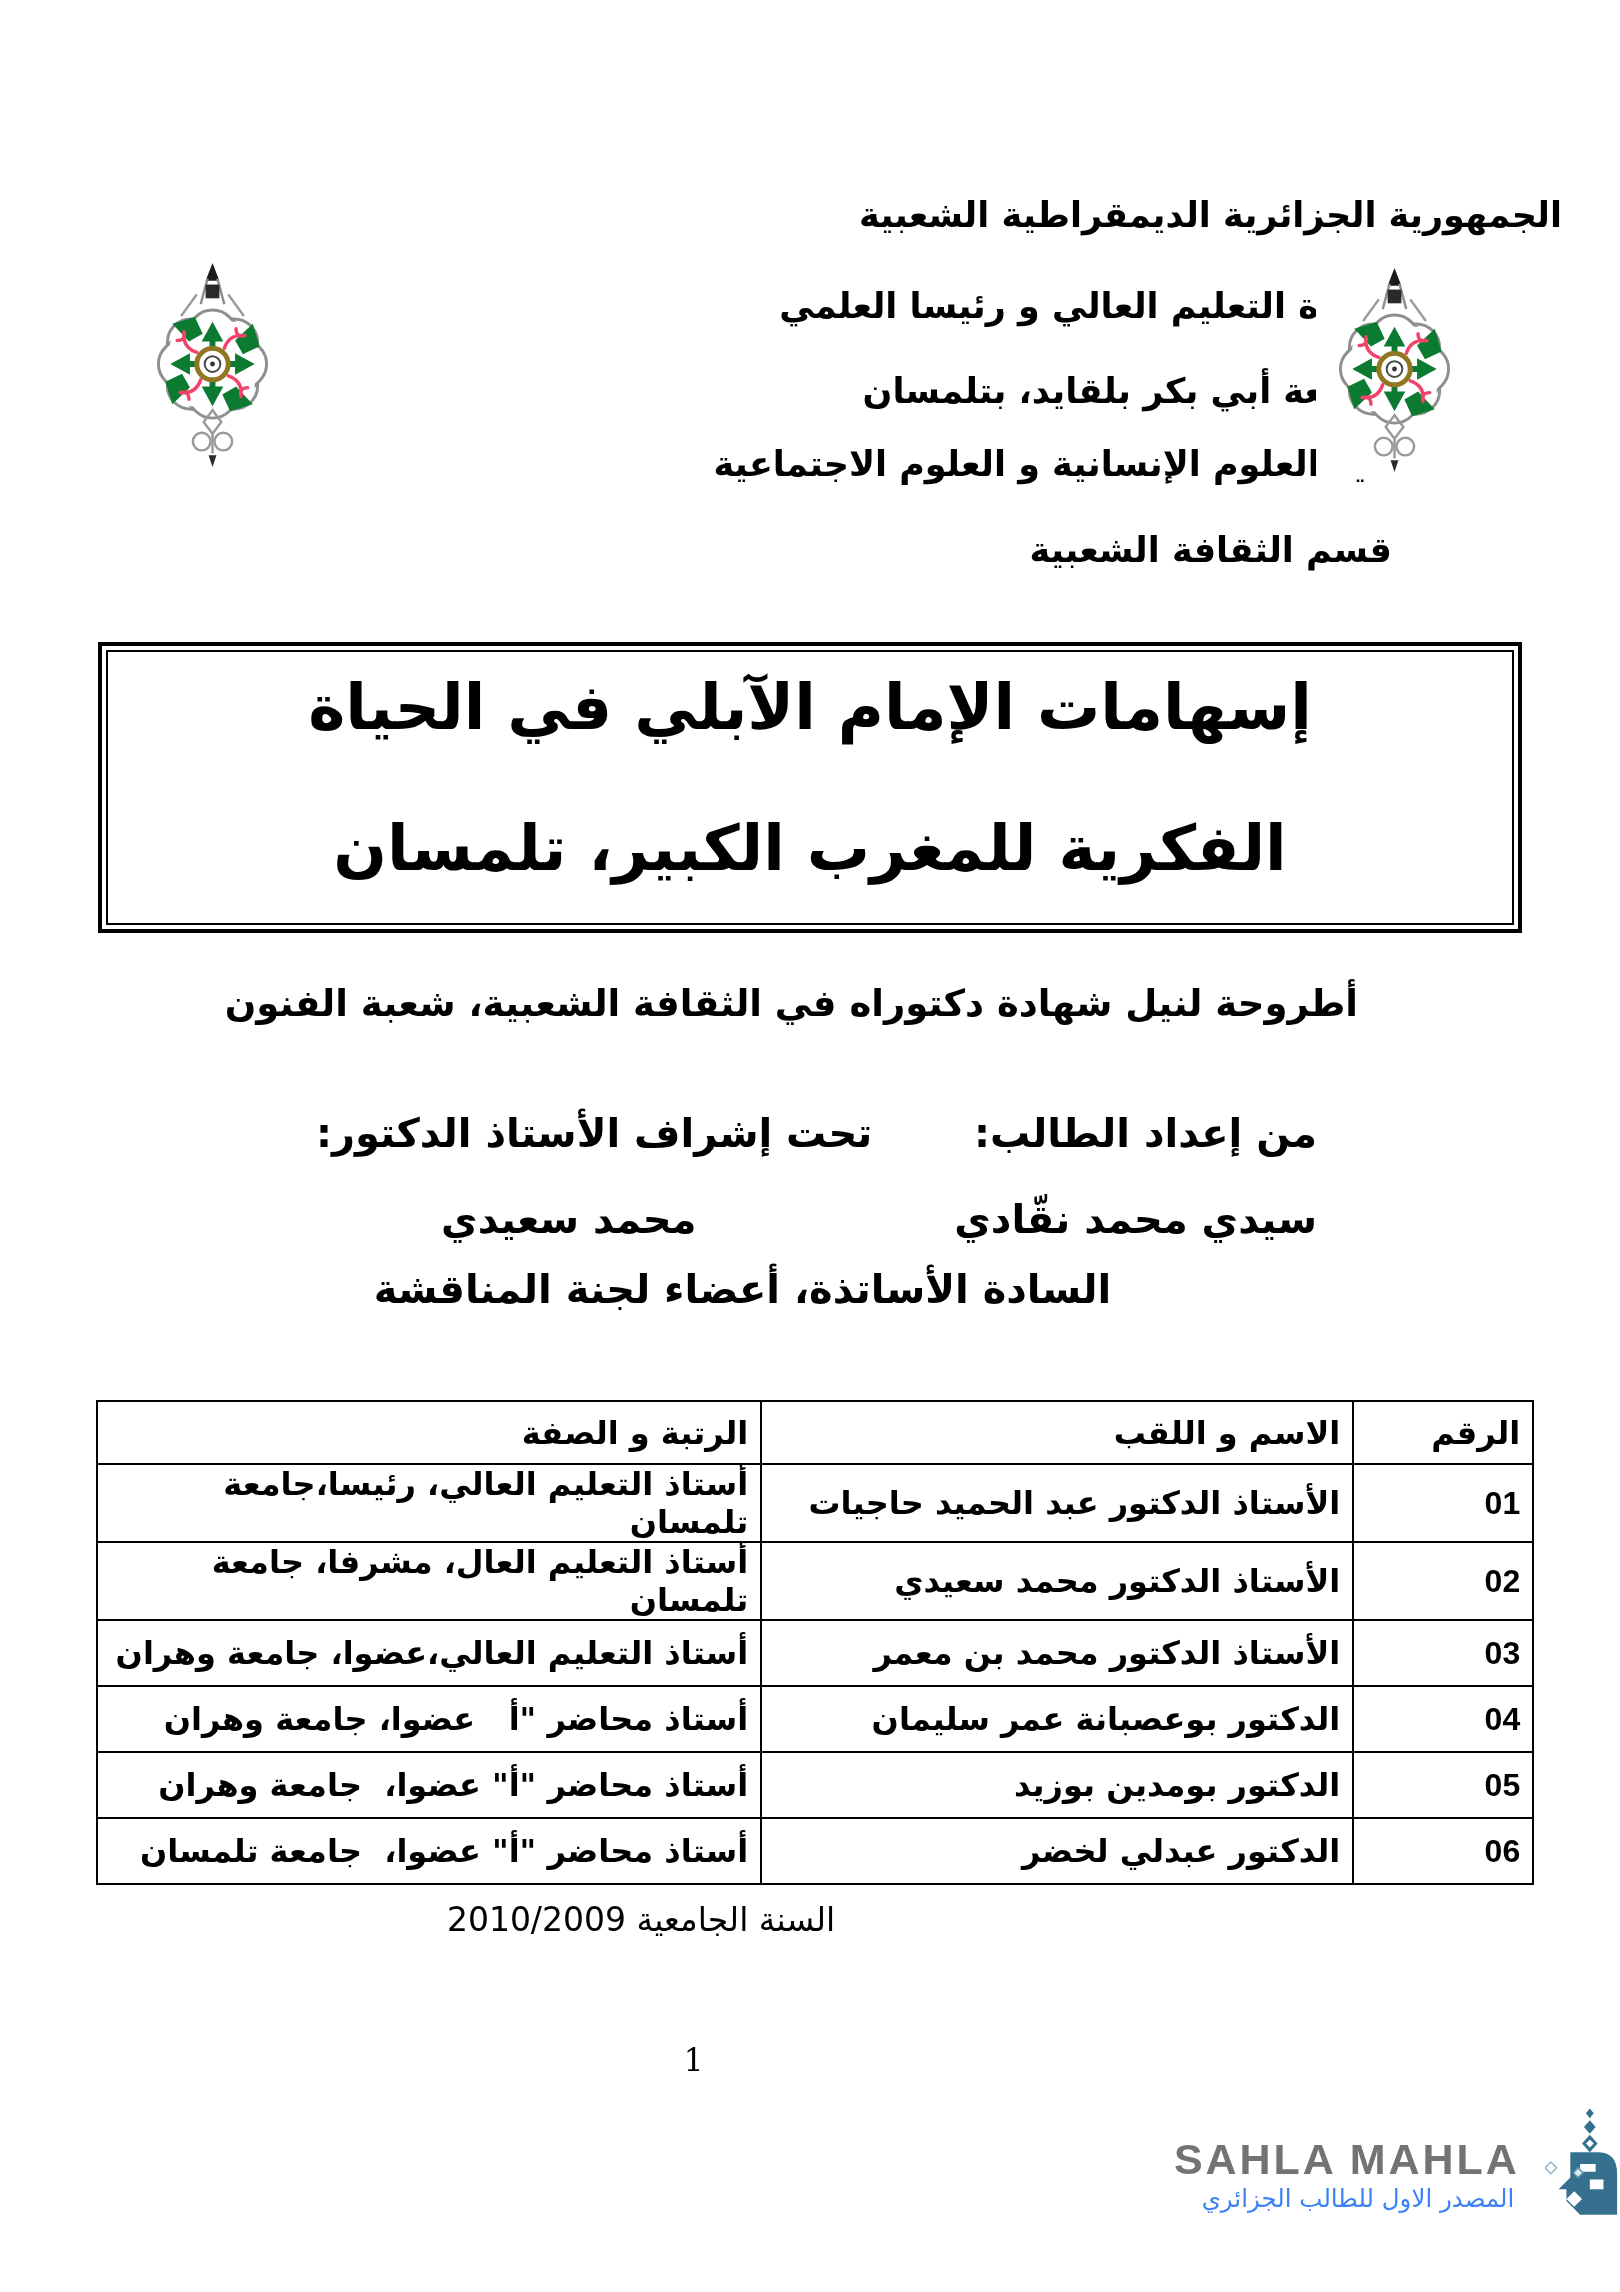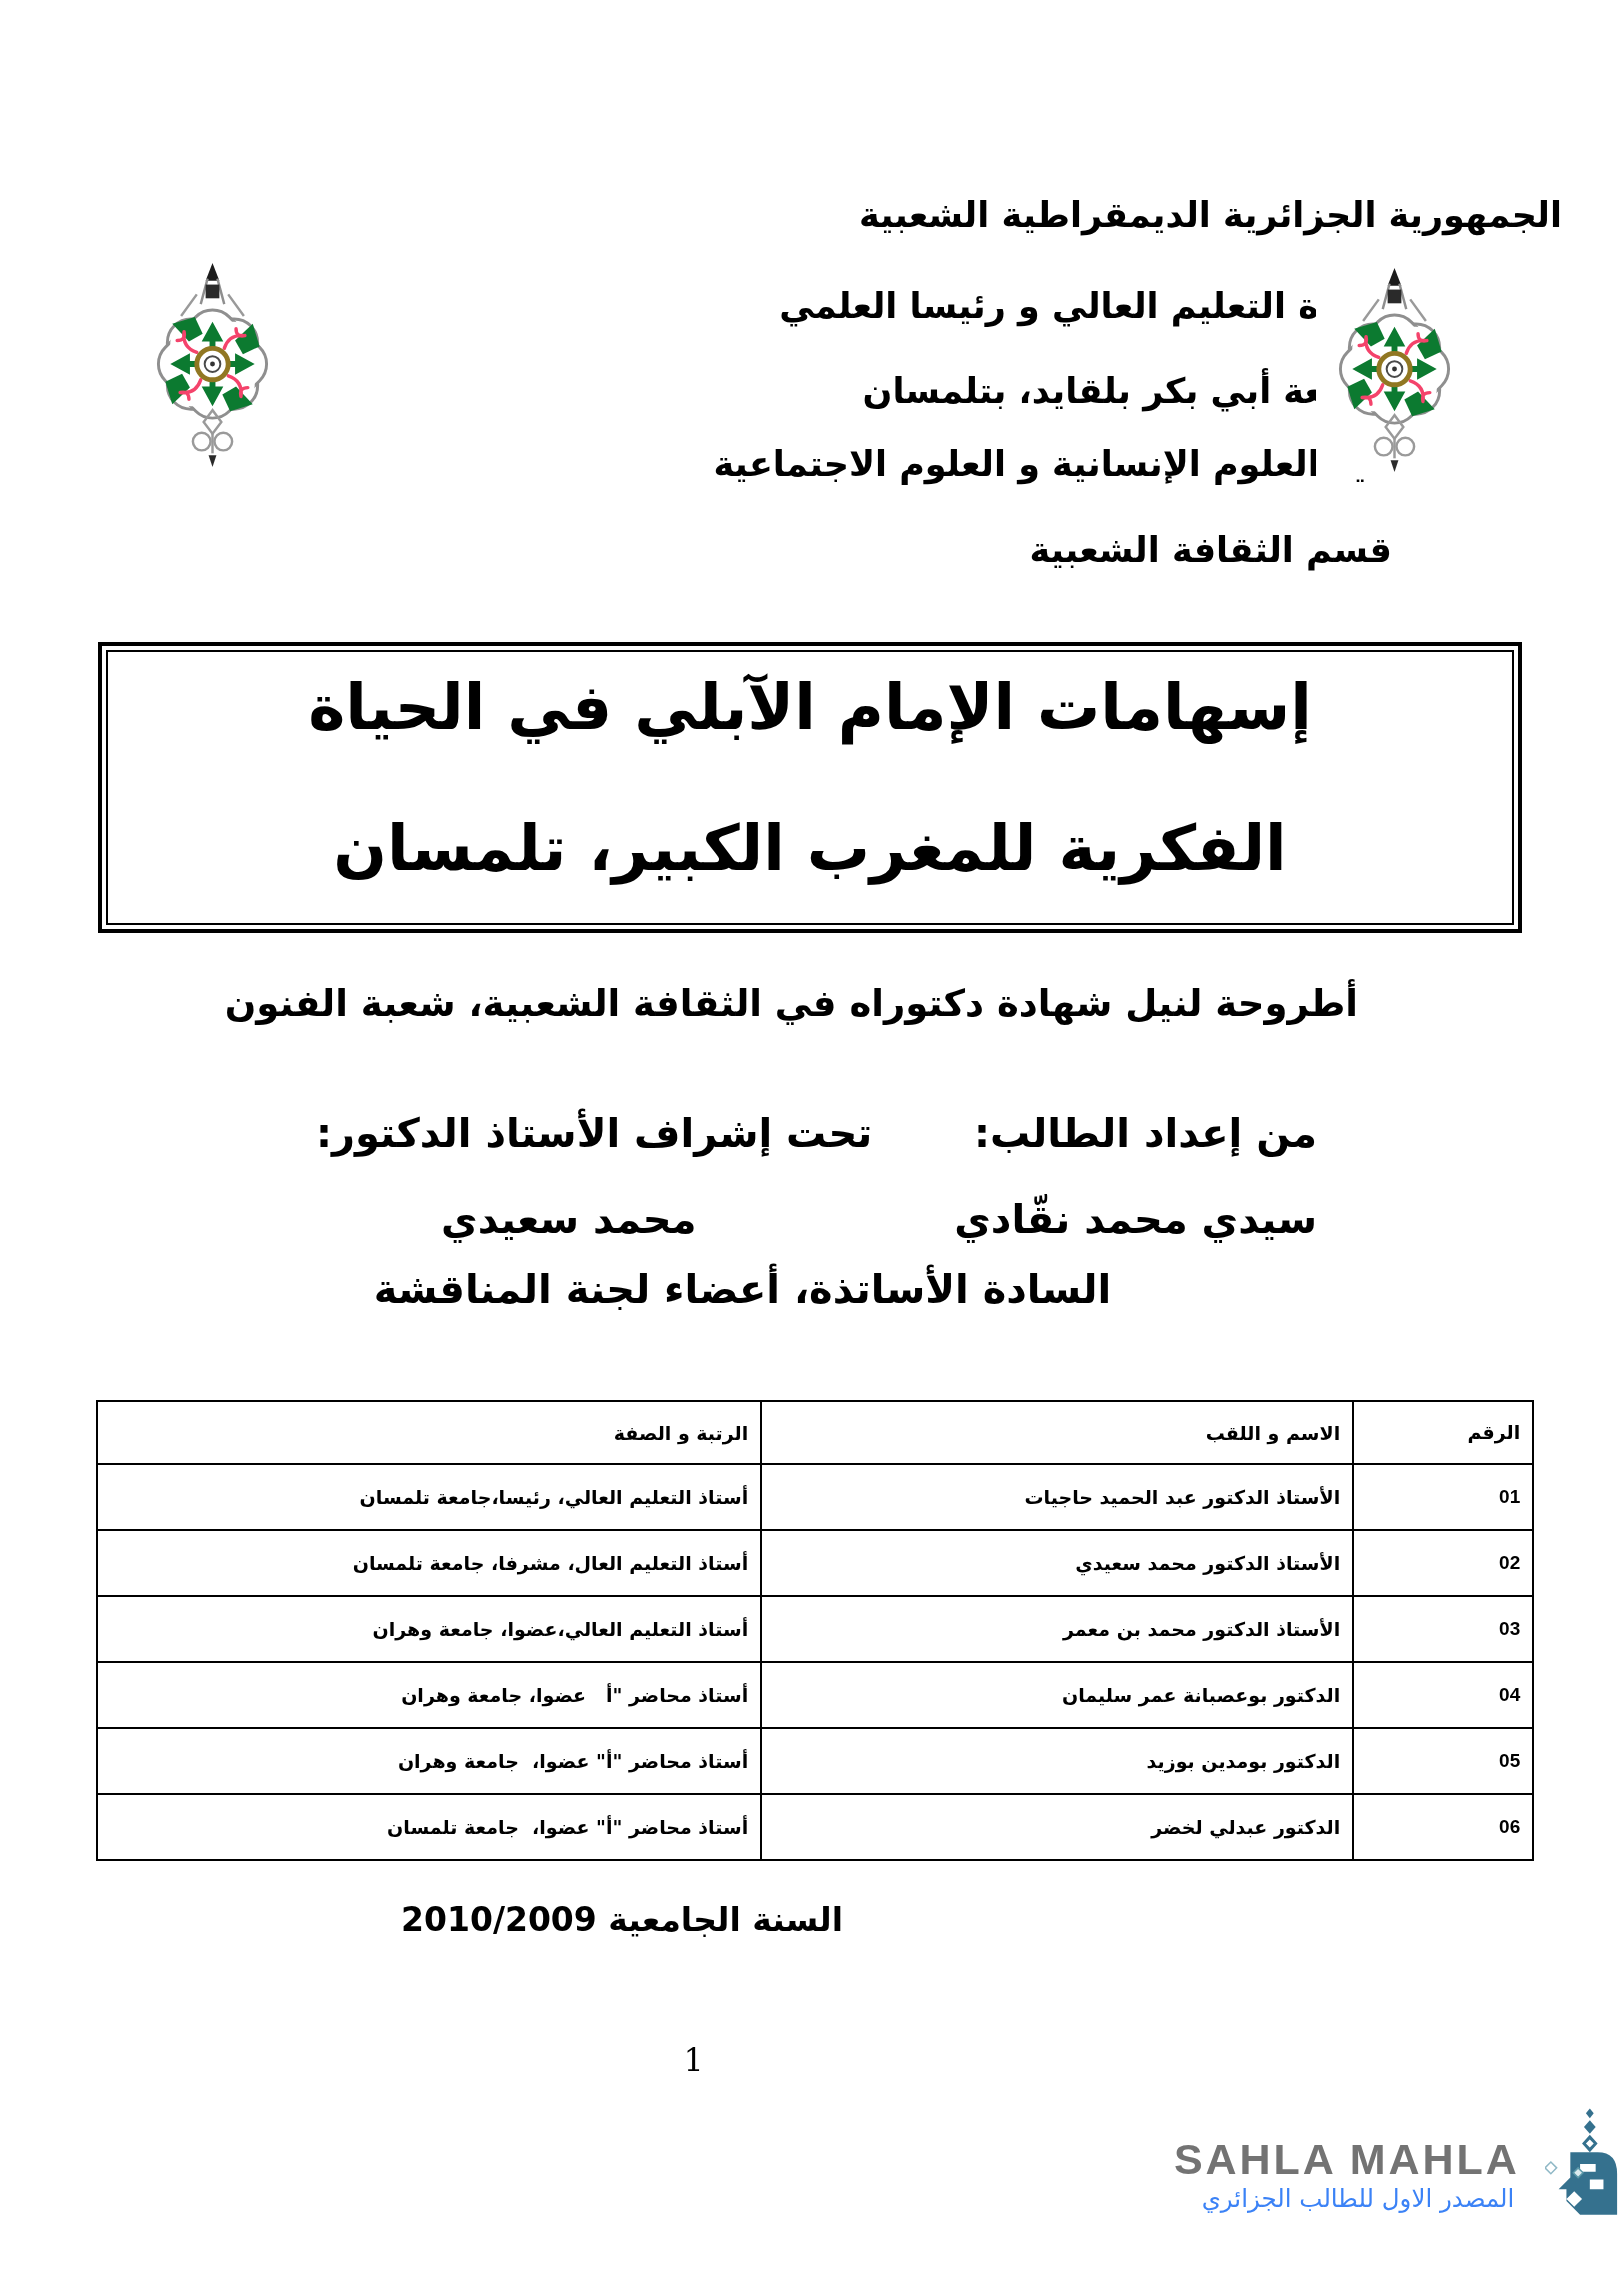--- a/index.html
+++ b/index.html
@@ -32,30 +32,30 @@
   .subtitle{top:982px;left:378px;width:980px;text-align:center;font-weight:bold;font-size:37px;}
   .label{font-weight:bold;font-size:40px;}
   
   table.committee{
     position:absolute;left:96px;top:1400px;width:1436px;
     border-collapse:collapse;table-layout:fixed;
     direction:rtl;
   }
   table.committee td,table.committee th{
     border:2px solid #000;
-    font-weight:bold;font-size:19px;
+    font-weight:bold;font-size:32px;
     padding:0 11.8px;vertical-align:middle;
     text-align:right;white-space:pre-wrap;
     overflow:hidden;
   }
   table.committee th{height:61px;}
   table.committee td{height:64px;}
   table.committee tr.hdr th{border-bottom-width:2.9px;}
   td.num,th.num{text-align:center;font-family:"Liberation Sans","DejaVu Sans",sans-serif;}
-  .year{top:1900px;left:328px;width:588px;text-align:center;font-weight:bold;font-size:33px;}
+  .year{top:1900px;left:347px;width:588px;text-align:center;font-weight:normal;font-size:33px;}
   .pagenum{top:2042px;left:669px;width:49px;text-align:center;
     font-family:"DejaVu Serif",serif;font-size:31px;}
   
   .wm-brand{
     top:2135px;left:1174px;width:368px;
     font-family:"Liberation Sans","DejaVu Sans",sans-serif;
     font-weight:bold;font-size:43px;letter-spacing:2.9px;
     color:#737373;white-space:nowrap;
   }
   .wm-tagline{

